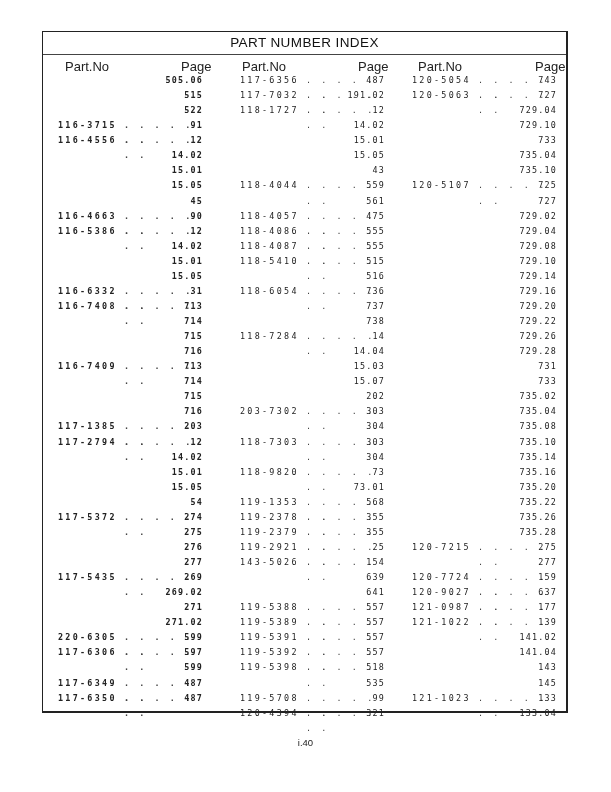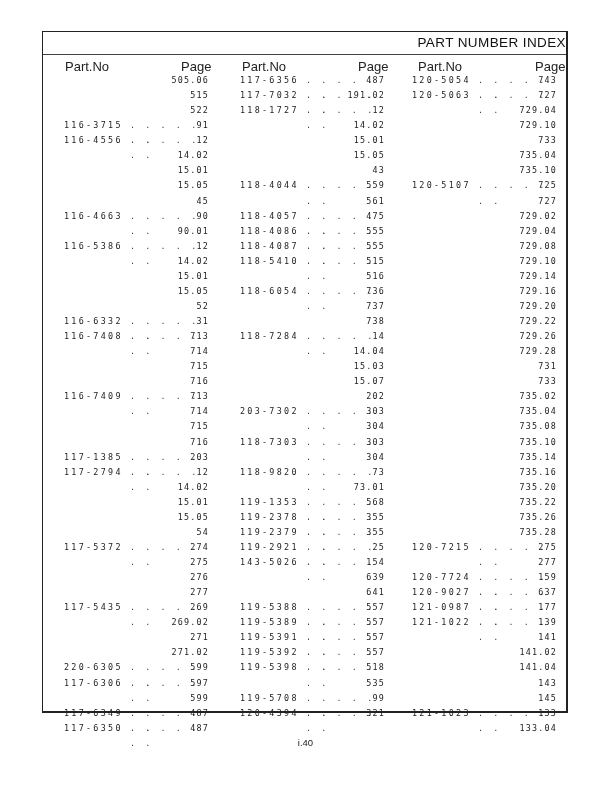--- a/index.html
+++ b/index.html
@@ -1,21 +1,21 @@
 <!DOCTYPE html>
 <html><head>
 <meta charset="utf-8">
 <style>
   html, body { margin:0; padding:0; background:#ffffff; }
   body { width:611px; height:792px; position:relative; overflow:hidden;
          font-family:"Liberation Sans", sans-serif; color:#1a1a1a; }
   .frame { position:absolute; left:42px; top:31px; width:526px; height:682px;
            border:1px solid #222; border-right-width:2px; border-bottom-width:2px; box-sizing:border-box; }
   .title-bar { position:absolute; left:0; top:0; right:0; height:22px;
-               border-bottom:1.5px solid #444; text-align:right;
+               border-bottom:1.5px solid #444; text-align:center;
                font-size:13.5px; line-height:22px; letter-spacing:0.4px; color:#111; }
   .col-head { position:absolute; top:27px; font-size:13px; color:#222; }
   .col { position:absolute; top:41px; width:170px; }
   .row { position:relative; height:15.07px; font-family:"DejaVu Sans Mono", monospace;
          font-size:8.4px; line-height:15.07px; color:#222; }
   .pn { position:absolute; left:0; letter-spacing:2.3px; }
   .dots { position:absolute; left:66px; letter-spacing:2.6px; color:#444; }
   .pg { position:absolute; right:0; letter-spacing:1.2px; text-align:right; }
   .footer { position:absolute; left:0; width:611px; top:737px; text-align:center;
             font-size:9.5px; color:#222; }
@@ -26,21 +26,21 @@
 <div class="frame">
   <div class="title-bar">PART NUMBER INDEX</div>
 
   <div class="col-head" style="left:22px;">Part.No</div>
   <div class="col-head" style="left:138px;">Page</div>
   <div class="col-head" style="left:199px;">Part.No</div>
   <div class="col-head" style="left:315px;">Page</div>
   <div class="col-head" style="left:375px;">Part.No</div>
   <div class="col-head" style="left:492px;">Page</div>
 
-  <div class="col" style="left:21px; width:145px;">
+  <div class="col" style="left:15px; width:145px;font-weight:bold;">
       <div class="row">
         <span class="pn"></span>
         <span class="pg">505.06</span>
       </div>
       <div class="row">
         <span class="pn"></span>
         <span class="pg">515</span>
       </div>
       <div class="row">
         <span class="pn"></span>
@@ -71,43 +71,35 @@
       <div class="row">
         <span class="pn"></span>
         <span class="pg">45</span>
       </div>
       <div class="row">
         <span class="pn">116-4663</span>
         <span class="dots">. . . . . . .</span>
         <span class="pg">90</span>
       </div>
       <div class="row">
-        <span class="pn"></span>
-        <span class="pg">90.01</span>
-      </div>
-      <div class="row">
         <span class="pn">116-5386</span>
         <span class="dots">. . . . . . .</span>
         <span class="pg">12</span>
       </div>
       <div class="row">
         <span class="pn"></span>
         <span class="pg">14.02</span>
       </div>
       <div class="row">
         <span class="pn"></span>
         <span class="pg">15.01</span>
       </div>
       <div class="row">
         <span class="pn"></span>
         <span class="pg">15.05</span>
-      </div>
-      <div class="row">
-        <span class="pn"></span>
-        <span class="pg">52</span>
       </div>
       <div class="row">
         <span class="pn">116-6332</span>
         <span class="dots">. . . . . . .</span>
         <span class="pg">31</span>
       </div>
       <div class="row">
         <span class="pn">116-7408</span>
         <span class="dots">. . . . . . .</span>
         <span class="pg">713</span>
@@ -574,24 +566,20 @@
       </div>
       <div class="row">
         <span class="pn">121-0987</span>
         <span class="dots">. . . . . . .</span>
         <span class="pg">177</span>
       </div>
       <div class="row">
         <span class="pn">121-1022</span>
         <span class="dots">. . . . . . .</span>
         <span class="pg">139</span>
-      </div>
-      <div class="row">
-        <span class="pn"></span>
-        <span class="pg">141</span>
       </div>
       <div class="row">
         <span class="pn"></span>
         <span class="pg">141.02</span>
       </div>
       <div class="row">
         <span class="pn"></span>
         <span class="pg">141.04</span>
       </div>
       <div class="row">

